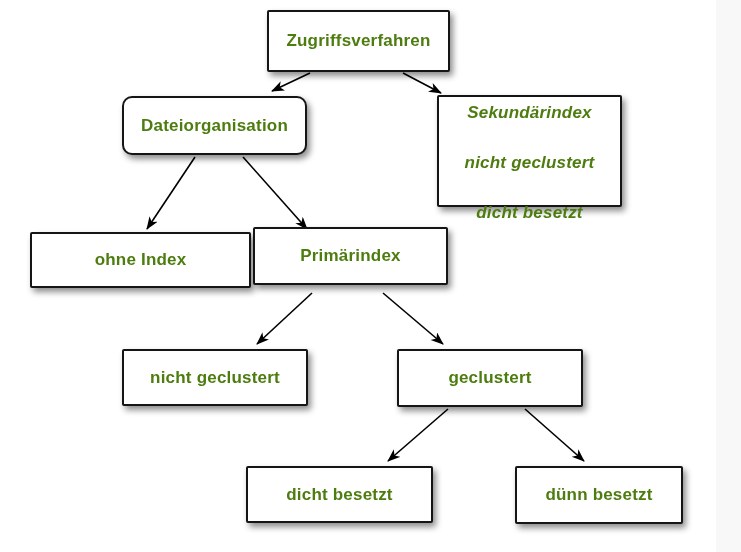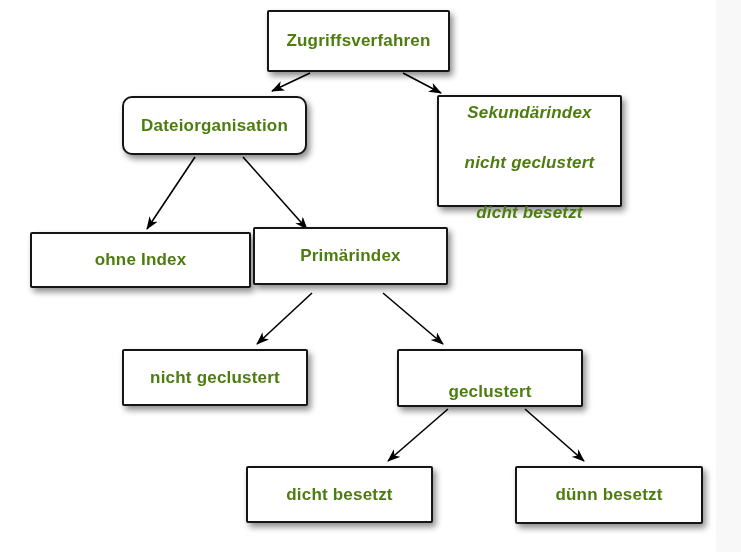--- a/index.html
+++ b/index.html
@@ -43,23 +43,23 @@
   }
   .node .sub { font-style: italic; margin-top: 24px; }
 
   
   #n-zugriffsverfahren { left: 267px; top: 10px;  width: 183px; height: 62px; }
   #n-dateiorganisation { left: 122px; top: 96px;  width: 185px; height: 59px; border-radius: 10px; }
   #n-zugriffspfad      { left: 437px; top: 95px;  width: 185px; height: 112px; }
   #n-ohne-index        { left: 30px;  top: 232px; width: 221px; height: 56px; }
   #n-primaerindex      { left: 253px; top: 227px; width: 195px; height: 58px; }
   #n-nicht-geclustert  { left: 122px; top: 349px; width: 186px; height: 57px; }
-  #n-geclustert        { left: 397px; top: 349px; width: 186px; height: 58px; justify-content: flex-end; }
+  #n-geclustert        { left: 397px; top: 349px; width: 186px; height: 58px; }
   #n-dicht-besetzt     { left: 246px; top: 466px; width: 187px; height: 57px; }
-  #n-duenn-besetzt     { left: 515px; top: 466px; width: 188px; height: 58px; align-items: center; }
+  #n-duenn-besetzt     { left: 515px; top: 466px; width: 168px; height: 58px; align-items: center; }
 </style>
 </head>
 <body>
 
 <div class="canvas">
 
   <div class="page-right-edge"></div>
 
   <svg class="edges-layer" width="741" height="552" viewBox="0 0 741 552" xmlns="http://www.w3.org/2000/svg">
     <defs>

